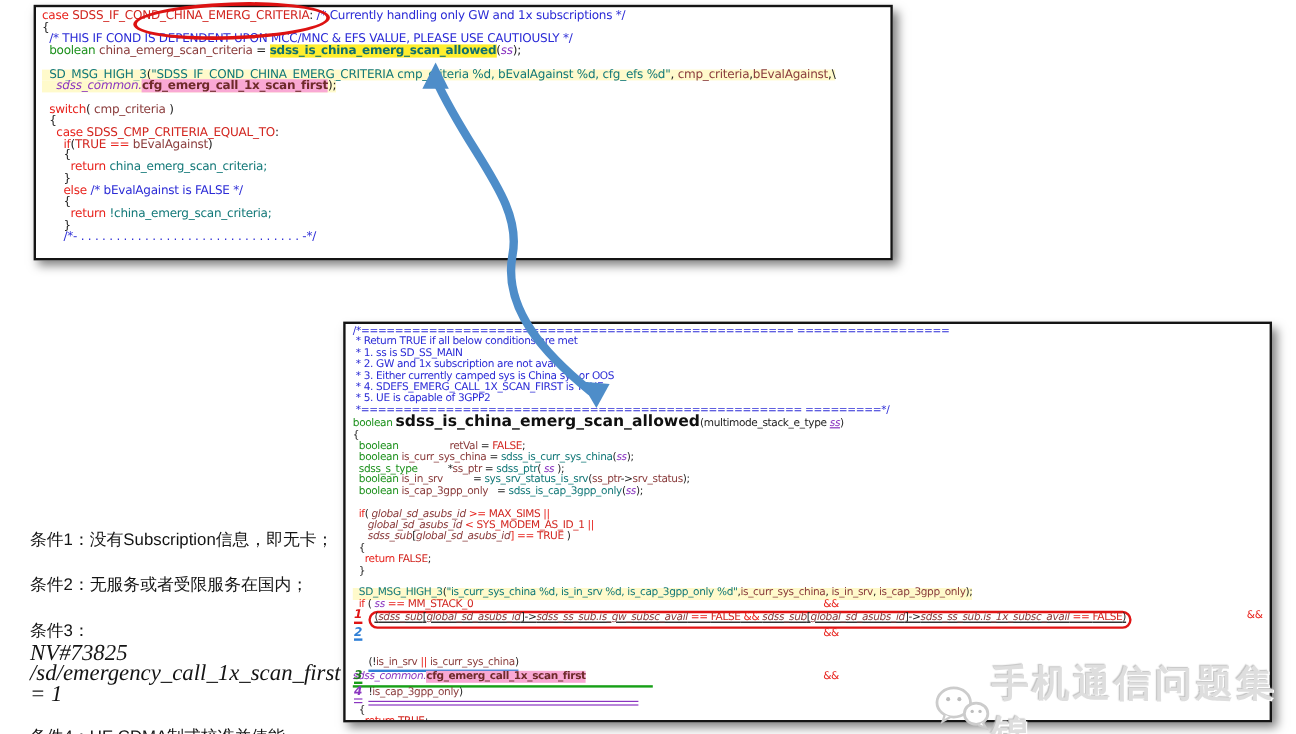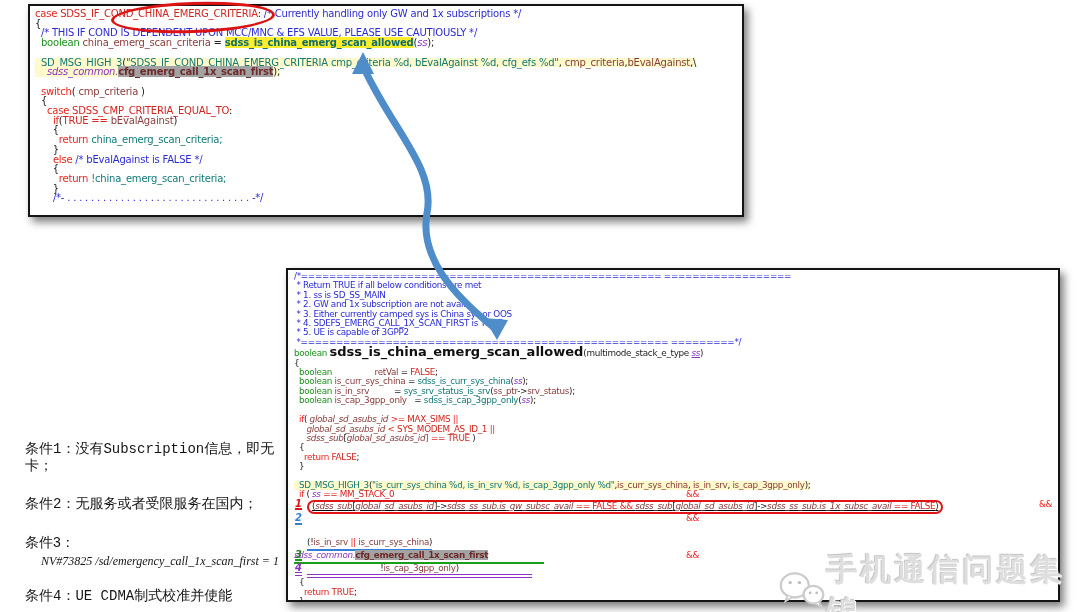--- a/index.html
+++ b/index.html
@@ -27,21 +27,21 @@
   .c-f{color:#127878;}            
   .c-v{color:#8a3c3c;}            
   .c-vi{color:#8a3c3c;font-style:italic;}
   .c-p{color:#8a35c0;font-style:italic;}
   .c-pu{color:#8a35c0;font-style:italic;text-decoration:underline;}
   .c-s{color:#127878;}
   .c-g{color:#8f8f8f;}
   .c-n{color:#222;}
   .c-fb{color:#101010;font-weight:bold;font-size:13px;letter-spacing:0;}
   .c-hf{background:#ffee2e;color:#0f6f6f;font-weight:bold;}
-  .c-hv{background:#a3a3a3;color:#6e2a2a;font-weight:bold;}
+  .c-hv{background:#f9a8d4;color:#6e2a2a;font-weight:bold;}
 
   .bg-pale{background:#fffacb;}
   .box-red{border:2px solid #e01414;border-radius:8px;padding:0 3px 1px 3px;margin-left:-2px;text-decoration:underline;}
   .ul-blue{border-bottom:2px solid #2f7fd6;padding-bottom:1px;margin-top:24px;}
   .ul-green{border-bottom:2px solid #17a017;padding-bottom:2px;}
   .ul-purple{border-bottom:4px double #8a35c0;padding-bottom:1px;}
   .lnum{position:absolute;left:1px;top:-1px;font-weight:bold;font-size:10px;font-style:italic;}
   .num-red{color:#e01414;border-bottom:2px solid #e01414;}
   .num-blue{color:#2f7fd6;border-bottom:2px solid #2f7fd6;}
   .num-green{color:#1f7a1f;border-bottom:2px solid #17a017;}
@@ -52,24 +52,24 @@
   #ellipse{position:absolute;left:111px;top:2px;width:158px;height:25px;
       border:3px solid #dd1212;border-radius:50%;transform:rotate(-2deg);z-index:30;}
 
   
   #arrow-svg{position:absolute;left:0;top:0;width:1080px;height:612px;
       pointer-events:none;z-index:40;}
 
   
   #notes{position:absolute;left:25px;top:441px;width:270px;color:#141414;
       font-size:14px;line-height:17px;}
-  .note{margin-bottom:21px;font-family:Liberation Mono, monospace;}
+  .note{margin-bottom:21px;}
   .note-tight{margin-bottom:2px;}
-  .note-detail{font-style:italic;font-size:12px;margin-bottom:18px;
-      font-family:"Liberation Serif",serif;text-align:center;}
+  .note-detail{font-style:italic;font-size:19px;margin-bottom:18px;
+      font-family:"Liberation Serif",serif;}
 
   
   #watermark{position:absolute;left:778px;top:549px;display:flex;align-items:center;
       z-index:50;}
   #watermark .wm-text{font-size:31px;font-weight:bold;color:#dedede;letter-spacing:3px;
       text-shadow:1px 1px 0 #ffffff,-1px -1px 1px #c2c2c2;}
 </style>
 </head>
 <body>
 
@@ -107,36 +107,37 @@
       <div class="codeline"><span class="lt"><span class="c-c"> * 1. ss is SD_SS_MAIN</span></span></div>
       <div class="codeline"><span class="lt"><span class="c-c"> * 2. GW and 1x subscription are not avail</span></span></div>
       <div class="codeline"><span class="lt"><span class="c-c"> * 3. Either currently camped sys is China sys or OOS</span></span></div>
       <div class="codeline"><span class="lt"><span class="c-c"> * 4. SDEFS_EMERG_CALL_1X_SCAN_FIRST is TRUE</span></span></div>
       <div class="codeline"><span class="lt"><span class="c-c"> * 5. UE is capable of 3GPP2</span></span></div>
       <div class="codeline"><span class="lt"><span class="c-c"> *==================================================== =========*/</span></span></div>
       <div class="codeline"><span class="lt"><span class="c-t">boolean </span><span class="c-fb">sdss_is_china_emerg_scan_allowed</span><span class="c-n">(</span><span class="c-n">multimode_stack_e_type </span><span class="c-pu">ss</span><span class="c-n">)</span></span></div>
       <div class="codeline"><span class="lt"><span class="c-n">{</span></span></div>
       <div class="codeline"><span class="lt"><span class="c-n">  </span><span class="c-t">boolean</span><span class="c-n">                 </span><span class="c-v">retVal</span><span class="c-n"> = </span><span class="c-m">FALSE</span><span class="c-n">;</span></span></div>
       <div class="codeline"><span class="lt"><span class="c-n">  </span><span class="c-t">boolean</span><span class="c-n"> </span><span class="c-v">is_curr_sys_china</span><span class="c-n"> = </span><span class="c-f">sdss_is_curr_sys_china</span><span class="c-n">(</span><span class="c-p">ss</span><span class="c-n">);</span></span></div>
+      <div class="codeline"><span class="lt"><span class="c-n">  </span><span class="c-t">sdss_s_type</span><span class="c-n">          *</span><span class="c-v">ss_ptr</span><span class="c-n"> = </span><span class="c-f">sdss_ptr</span><span class="c-n">( </span><span class="c-p">ss</span><span class="c-n"> );</span></span></div>
       <div class="codeline"><span class="lt"><span class="c-n">  </span><span class="c-t">boolean</span><span class="c-n"> </span><span class="c-v">is_in_srv</span><span class="c-n">          = </span><span class="c-f">sys_srv_status_is_srv</span><span class="c-n">(</span><span class="c-v">ss_ptr</span><span class="c-n">-&gt;</span><span class="c-v">srv_status</span><span class="c-n">);</span></span></div>
       <div class="codeline"><span class="lt"><span class="c-n">  </span><span class="c-t">boolean</span><span class="c-n"> </span><span class="c-v">is_cap_3gpp_only</span><span class="c-n">   = </span><span class="c-f">sdss_is_cap_3gpp_only</span><span class="c-n">(</span><span class="c-p">ss</span><span class="c-n">);</span></span></div>
       <div class="codeline"><span class="lt"><span class="c-n"> </span></span></div>
       <div class="codeline"><span class="lt"><span class="c-n">  </span><span class="c-k">if</span><span class="c-n">( </span><span class="c-vi">global_sd_asubs_id</span><span class="c-k"> &gt;= </span><span class="c-m">MAX_SIMS</span><span class="c-k"> ||</span></span></div>
       <div class="codeline"><span class="lt"><span class="c-n">     </span><span class="c-vi">global_sd_asubs_id</span><span class="c-k"> &lt; </span><span class="c-m">SYS_MODEM_AS_ID_1</span><span class="c-k"> ||</span></span></div>
       <div class="codeline"><span class="lt"><span class="c-n">     </span><span class="c-vi">sdss_sub</span><span class="c-n">[</span><span class="c-vi">global_sd_asubs_id</span><span class="c-k">] == </span><span class="c-m">TRUE</span><span class="c-n"> )</span></span></div>
       <div class="codeline"><span class="lt"><span class="c-n">  {</span></span></div>
       <div class="codeline"><span class="lt"><span class="c-n">    </span><span class="c-k">return</span><span class="c-n"> </span><span class="c-m">FALSE</span><span class="c-n">;</span></span></div>
       <div class="codeline"><span class="lt"><span class="c-n">  }</span></span></div>
       <div class="codeline"><span class="lt"><span class="c-n"> </span></span></div>
       <div class="codeline"><span class="lt bg-pale"><span class="c-n">  </span><span class="c-f">SD_MSG_HIGH_3</span><span class="c-n">(</span><span class="c-s">"is_curr_sys_china %d, is_in_srv %d, is_cap_3gpp_only %d"</span><span class="c-n">,</span><span class="c-v">is_curr_sys_china</span><span class="c-n">, </span><span class="c-v">is_in_srv</span><span class="c-n">, </span><span class="c-v">is_cap_3gpp_only</span><span class="c-n">);</span></span></div>
       <div class="codeline"><span class="lt"><span class="c-n">  </span><span class="c-k">if</span><span class="c-n"> ( </span><span class="c-p">ss</span><span class="c-k"> == </span><span class="c-m">MM_STACK_0</span></span><span class="tail c-k" style="left: 392px;">&amp;&amp;</span></div>
       <div class="codeline"><span class="lnum num-red">1</span><span class="lt box-red" style="margin-left: 13px;"><span class="c-n">(</span><span class="c-vi">sdss_sub</span><span class="c-n">[</span><span class="c-vi">global_sd_asubs_id</span><span class="c-n">]-&gt;</span><span class="c-vi">sdss_ss_sub.is_gw_subsc_avail</span><span class="c-k"> == </span><span class="c-m">FALSE</span><span class="c-k"> &amp;&amp; </span><span class="c-vi">sdss_sub</span><span class="c-n">[</span><span class="c-vi">global_sd_asubs_id</span><span class="c-n">]-&gt;</span><span class="c-vi">sdss_ss_sub.is_1x_subsc_avail</span><span class="c-k"> == </span><span class="c-m">FALSE</span><span class="c-n">)</span></span><span class="tail c-k" style="left: 745px;">&amp;&amp;</span></div>
       <div class="codeline"><span class="lnum num-blue">2</span><span class="lt ul-blue" style="margin-left: 13px;"><span class="c-n">(!</span><span class="c-v">is_in_srv</span><span class="c-k"> || </span><span class="c-v">is_curr_sys_china</span><span class="c-n">)</span></span><span class="tail c-k" style="left: 392px;">&amp;&amp;</span></div>
       <div class="codeline"><span class="lnum num-green">3</span><span class="lt ul-green" style="min-width: 250px; "><span class="c-p">sdss_common.</span><span class="c-hv">cfg_emerg_call_1x_scan_first</span></span><span class="tail c-k" style="left: 392px;">&amp;&amp;</span></div>
-      <div class="codeline"><span class="lnum num-purple">4</span><span class="lt ul-purple" style="min-width: 225px; margin-left: 13px; text-align: center;"><span class="c-n">!</span><span class="c-v">is_cap_3gpp_only</span><span class="c-n">)</span></span></div>
+      <div class="codeline"><span class="lnum num-purple">4</span><span class="lt ul-purple" style="min-width: 225px; margin-left: 13px;"><span class="c-n">!</span><span class="c-v">is_cap_3gpp_only</span><span class="c-n">)</span></span></div>
       <div class="codeline"><span class="lt"><span class="c-n">  {</span></span></div>
       <div class="codeline"><span class="lt"><span class="c-n">    </span><span class="c-k">return</span><span class="c-n"> </span><span class="c-m">TRUE</span><span class="c-n">;</span></span></div>
       <div class="codeline"><span class="lt"><span class="c-n">  }</span></span></div>
       <div class="codeline"><span class="lt"><span class="c-n">  </span><span class="c-k">return</span><span class="c-n"> </span><span class="c-m">FALSE</span><span class="c-n">;</span></span></div>
       <div class="codeline"><span class="lt"><span class="c-n">} </span><span class="c-g">&lt; end sdss_is_china_emerg_scan_allowed &gt;</span></span></div>
     </div>
 </div>
 
 <svg id="arrow-svg" viewBox="0 0 1080 612">
   <path d="M 363,66 C 392,130 436,168 427,213 C 419,258 455,296 492,326" fill="none" stroke="#4e8dc9" stroke-width="7" stroke-linecap="round"></path>

